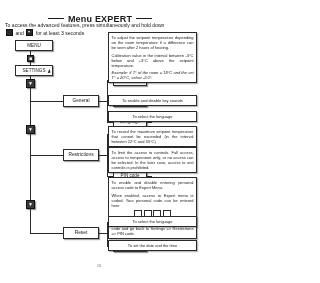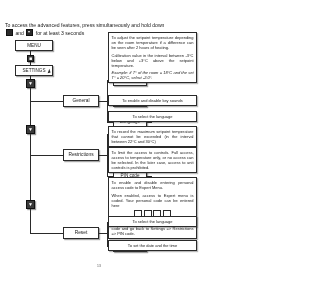--- a/index.html
+++ b/index.html
@@ -100,20 +100,25 @@
   .pagenum{
     position:absolute;left:97px;top:264px;
     font-size:3.4px;color:#555;
   }
 </style>
 </head>
 <body>
 
 <div class="page">
 
+  <div class="title-row">
+    <div class="title">
+      <span class="rule"></span><span>Menu EXPERT</span><span class="rule"></span>
+    </div>
+  </div>
 
   <div class="intro">
     <span>To access the advanced features, press simultaneously and hold down</span><br>
     <span class="k"></span>
     <span>and</span>
     <span class="k dn"></span>
     <span>for at least 3 seconds</span>
   </div>
 
   <div class="box shadow" style="left:15px;top:40px;width:38px;height:11px;">

